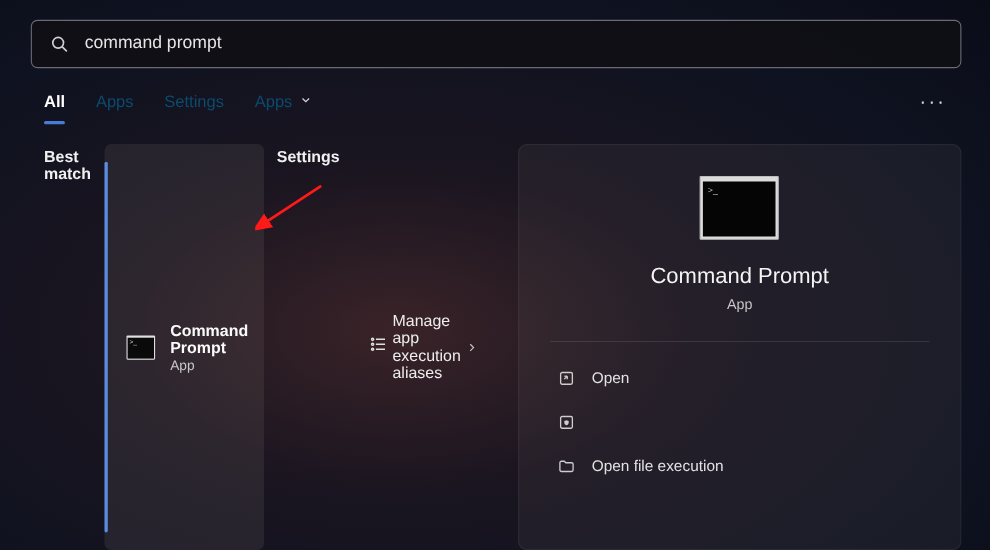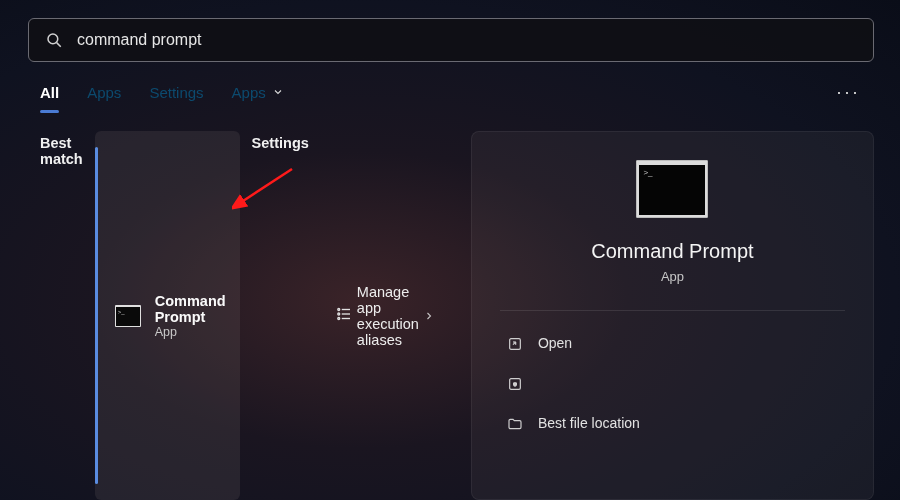--- a/index.html
+++ b/index.html
@@ -197,21 +197,21 @@
               <path d="M12 9l3 1.2v2c0 2-1.3 3.4-3 3.8-1.7-.4-3-1.8-3-3.8v-2L12 9z" fill="#e0e0e0" stroke="none"></path>
             </svg>
           </span>
         </div>
         <div class="action">
           <span class="icon">
             <svg width="16" height="16" viewBox="0 0 24 24" fill="none" stroke="#e0e0e0" stroke-width="1.8">
               <path d="M3 7a2 2 0 0 1 2-2h4l2 2h8a2 2 0 0 1 2 2v8a2 2 0 0 1-2 2H5a2 2 0 0 1-2-2V7z"></path>
             </svg>
           </span>
-          <span>Best file location</span>
+          <span>Open file execution</span>
         </div>
       </div>
     </div>
   </div>
 </div>
 
 <svg class="arrow" width="70" height="50">
   <defs>
     <marker id="ah" markerWidth="8" markerHeight="8" refX="2" refY="3" orient="auto">
       <path d="M0,0 L0,6 L7,3 z" fill="#ff1a1a"></path>

